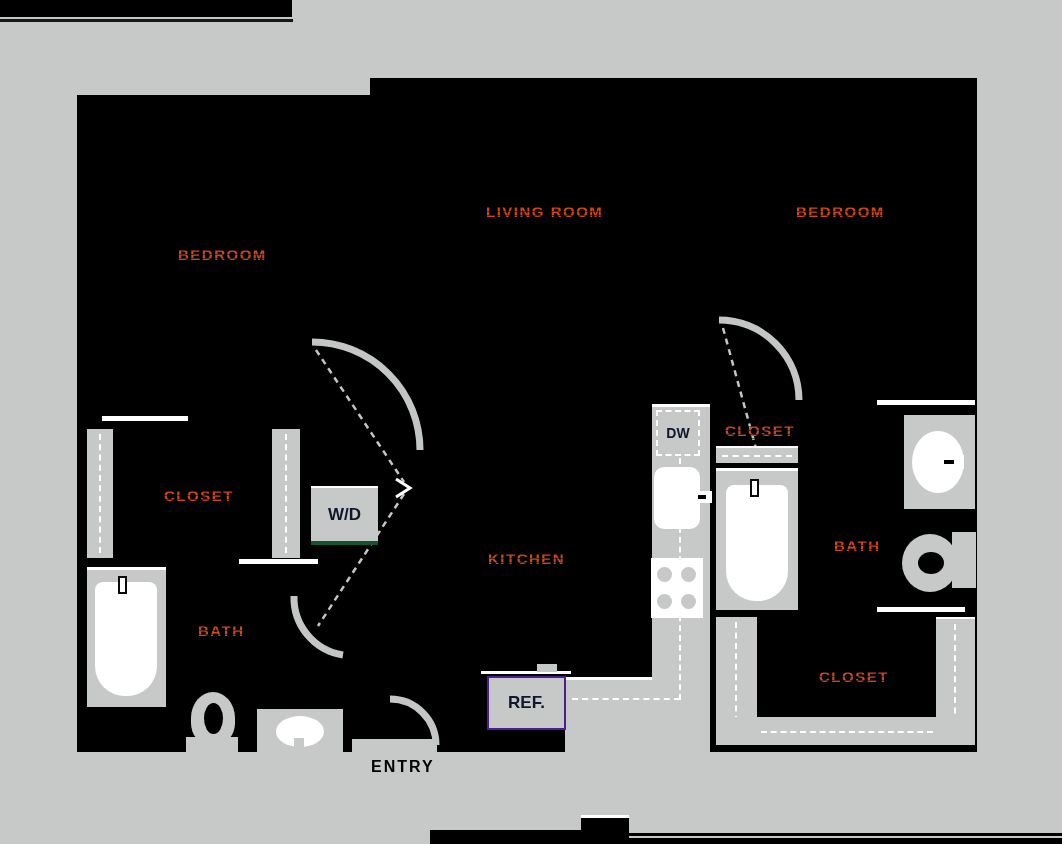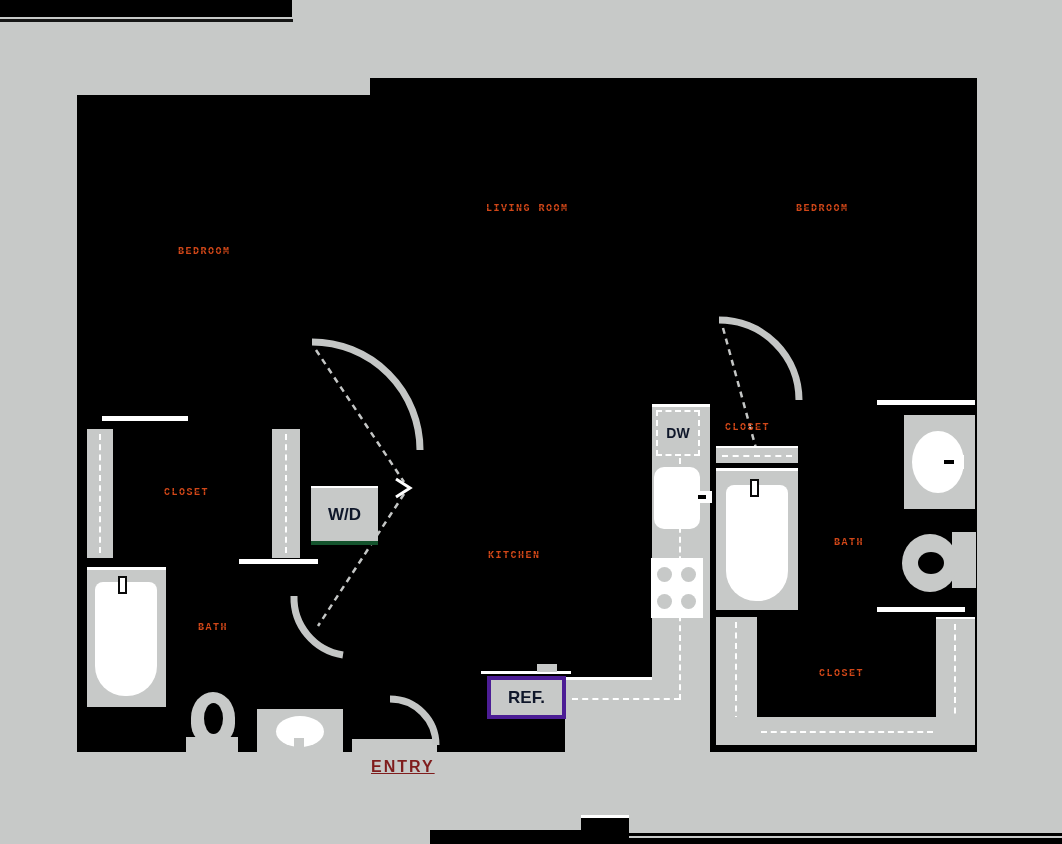--- a/index.html
+++ b/index.html
@@ -4,25 +4,25 @@
 <style>
   *{box-sizing:border-box}
   body{margin:0;background:#9a9a9a}
   #canvas{position:relative;width:1062px;height:844px;background:var(--bg,#c7c9c8);
           overflow:hidden;font-family:"Liberation Sans",sans-serif;}
   .abs{position:absolute}
   .ink{background:var(--ink,#000)}
   .fix{background:var(--fixture,#c7c9c8)}
   .white{background:var(--white,#fff)}
   .topline{border-top:3px solid var(--white,#fff)}
-  .room-label{position:absolute;color:var(--accent,#d14718);font-weight:700;font-size:10px;
-              letter-spacing:1.5px;white-space:nowrap;line-height:1;font-family:Liberation Mono, monospace;}
+  .room-label{position:absolute;color:var(--accent,#d14718);font-weight:700;font-size:15px;
+              letter-spacing:1.5px;white-space:nowrap;line-height:1;}
   .room-label::after{content:"";position:absolute;inset:-1px;pointer-events:none;
       background:repeating-linear-gradient(to bottom,rgba(0,0,0,.5) 0 1px,transparent 1px 4px);}
-  .ink-label{position:absolute;color:#7f1d1d;font-weight:700;white-space:nowrap;line-height:1;text-decoration:underline;}
+  .ink-label{position:absolute;color:#000000;font-weight:700;white-space:nowrap;line-height:1;}
   .boxlabel{display:flex;align-items:center;justify-content:center;color:#0f172a;font-weight:700;}
   .dash-v{position:absolute;width:0;border-left:2px dashed var(--white,#fff)}
   .dash-h{position:absolute;height:0;border-top:2px dashed var(--white,#fff)}
   svg{pointer-events:none}
 </style>
 </head>
 <body>
 
 <div id="canvas">
 
@@ -95,21 +95,21 @@
 
   <div class="abs white" style="left:651px;top:558px;width:52px;height:60px">
     <div class="abs fix" style="left:6px;top:9px;width:15px;height:15px;border-radius:50%"></div>
     <div class="abs fix" style="left:30px;top:9px;width:15px;height:15px;border-radius:50%"></div>
     <div class="abs fix" style="left:6px;top:36px;width:15px;height:15px;border-radius:50%"></div>
     <div class="abs fix" style="left:30px;top:36px;width:15px;height:15px;border-radius:50%"></div>
   </div>
 
   <div class="abs white" style="left:481px;top:671px;width:90px;height:3px"></div>
   <div class="abs fix" style="left:537px;top:664px;width:20px;height:8px"></div>
-  <div class="abs fix boxlabel" style="left:487px;top:676px;width:79px;height:43px;font-size:17px;border:4px solid #4c1d95">REF.</div>
+  <div class="abs fix boxlabel" style="left:487px;top:676px;width:79px;height:54px;font-size:17px;border:2px solid #4c1d95">REF.</div>
 
   <div class="room-label" style="left:796px;top:204px">BEDROOM</div>
   <div class="room-label" style="left:725px;top:423px">CLOSET</div>
 
   <div class="abs fix" style="left:716px;top:446px;width:82px;height:17px;border-top:2px solid #fff">
     <div class="dash-h" style="left:6px;top:7px;width:70px"></div>
   </div>
 
   <div class="abs fix topline" style="left:716px;top:468px;width:82px;height:142px">
     <div class="abs white" style="left:10px;top:14px;width:62px;height:116px;border-radius:8px 8px 30px 30px"></div>

